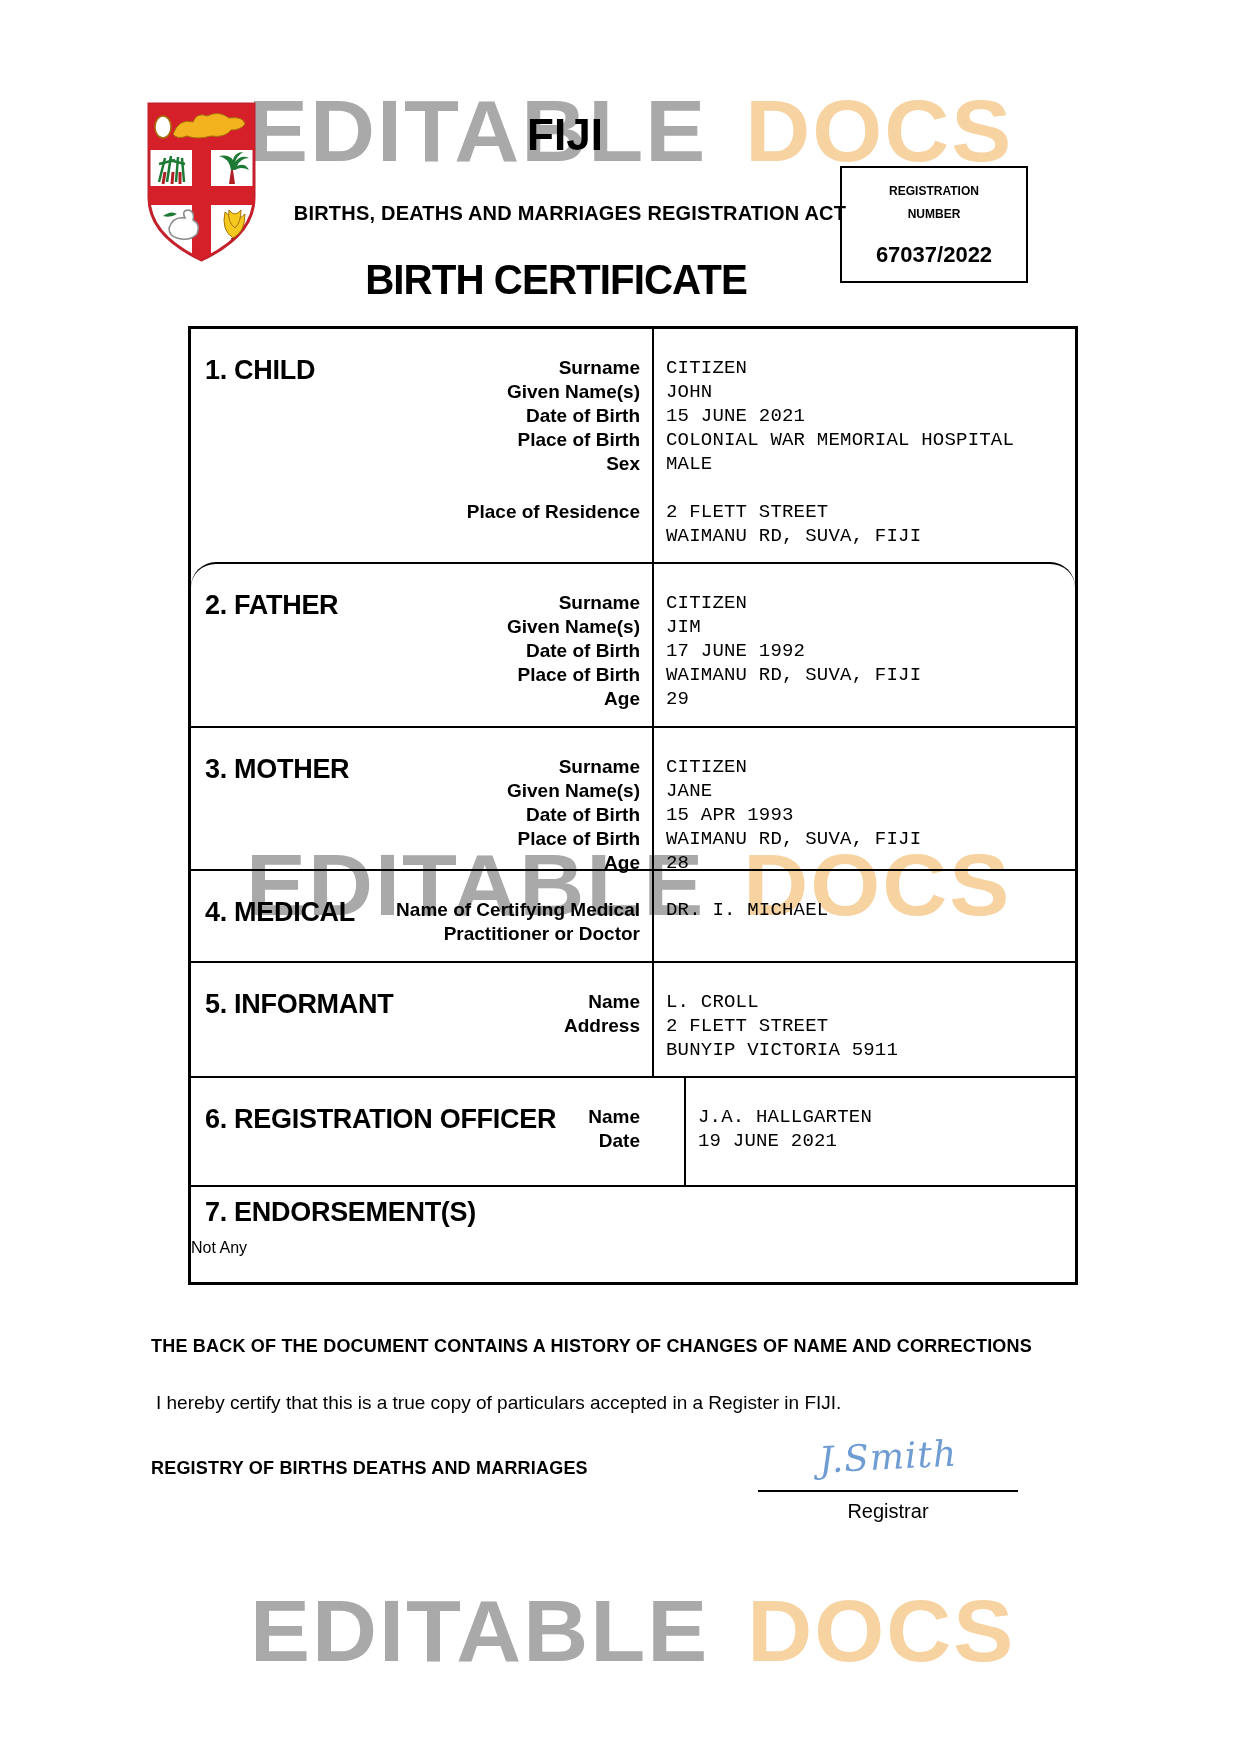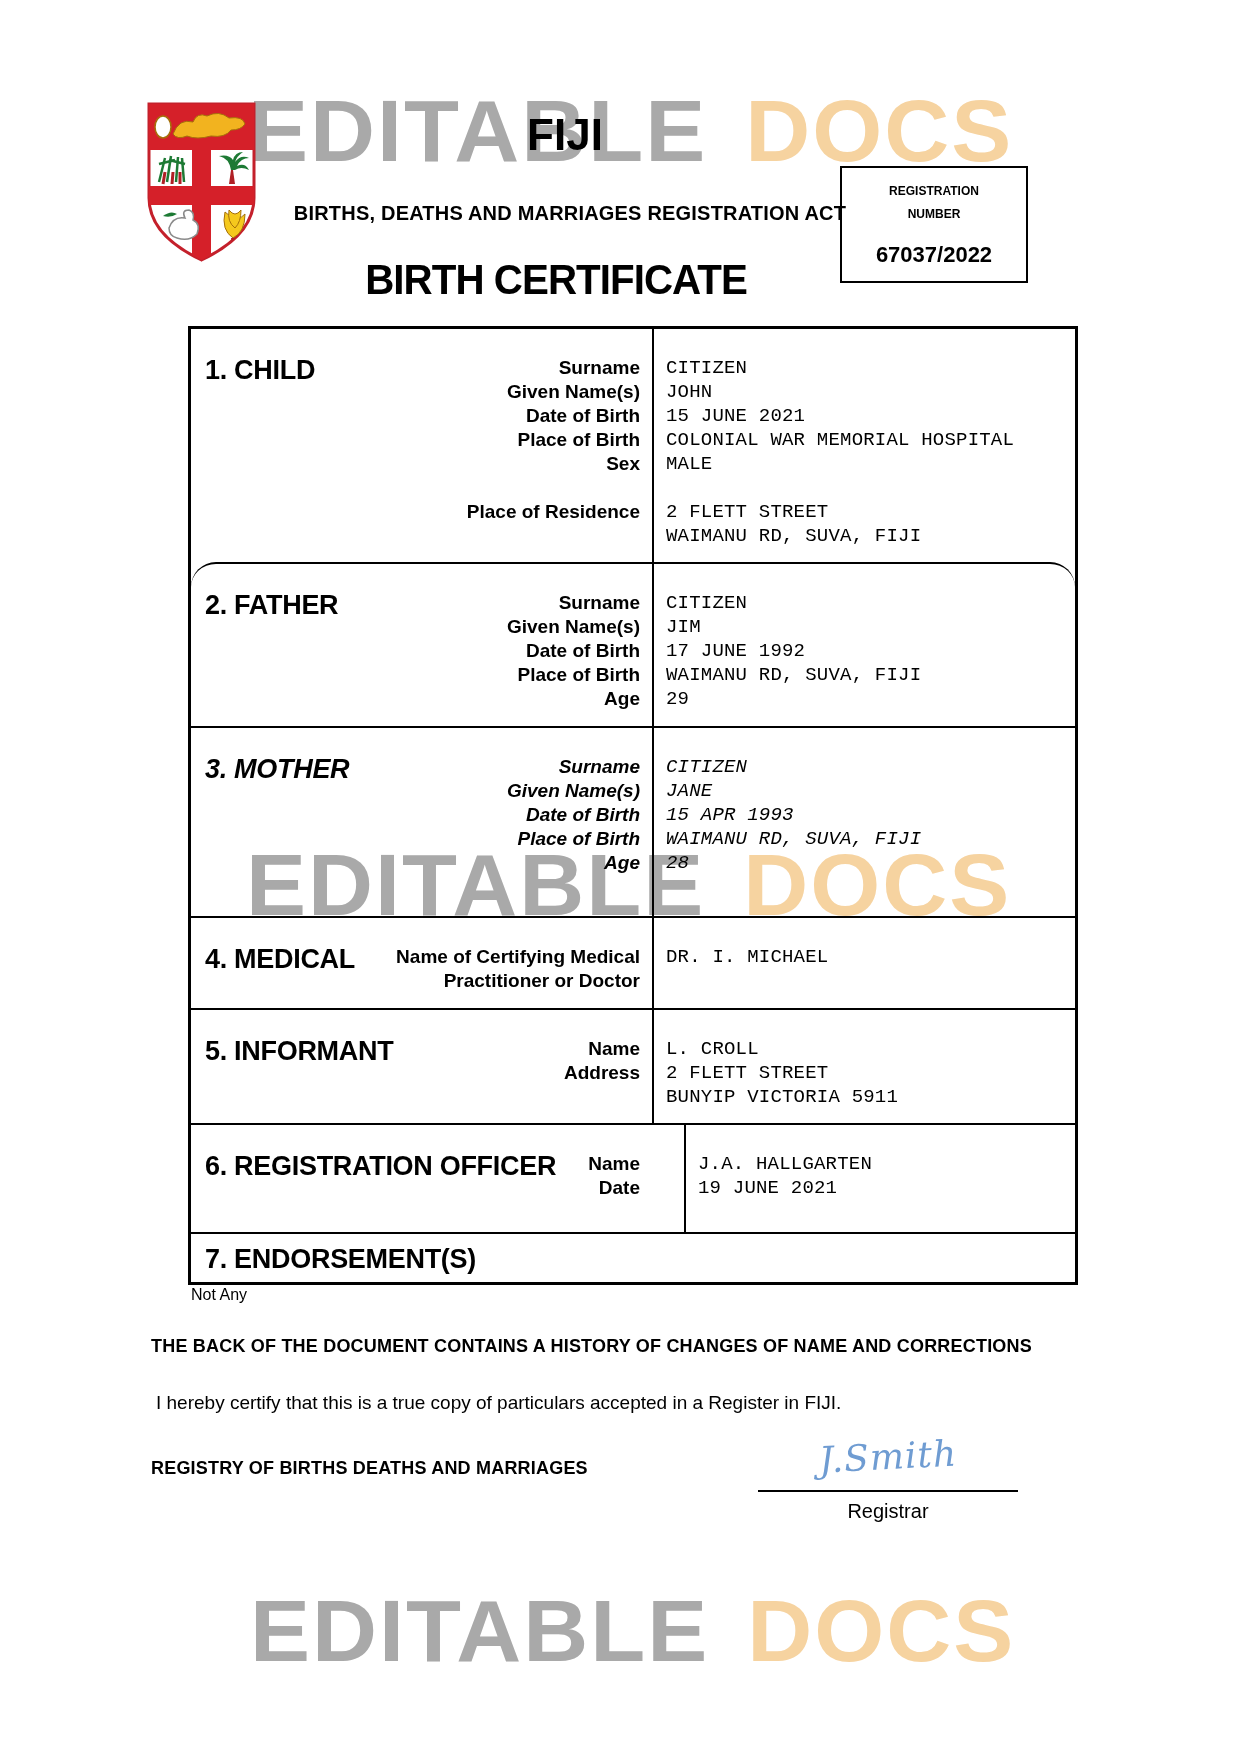--- a/index.html
+++ b/index.html
@@ -186,21 +186,21 @@
       </div>
       <div class="cell-right">
         <div class="tline val">CITIZEN</div>
         <div class="tline val">JIM</div>
         <div class="tline val">17 JUNE 1992</div>
         <div class="tline val">WAIMANU RD, SUVA, FIJI</div>
         <div class="tline val">29</div>
       </div>
     </div>
 
-    <div class="trow" style="height:190px;font-style:italic;">
+    <div class="trow" style="height:143px;">
       <div class="cell-left">
         <div class="sec-heading">3. MOTHER</div>
         <div class="labels">
           <div class="tline lab">Surname</div>
           <div class="tline lab">Given Name(s)</div>
           <div class="tline lab">Date of Birth</div>
           <div class="tline lab">Place of Birth</div>
           <div class="tline lab">Age</div>
         </div>
       </div>

